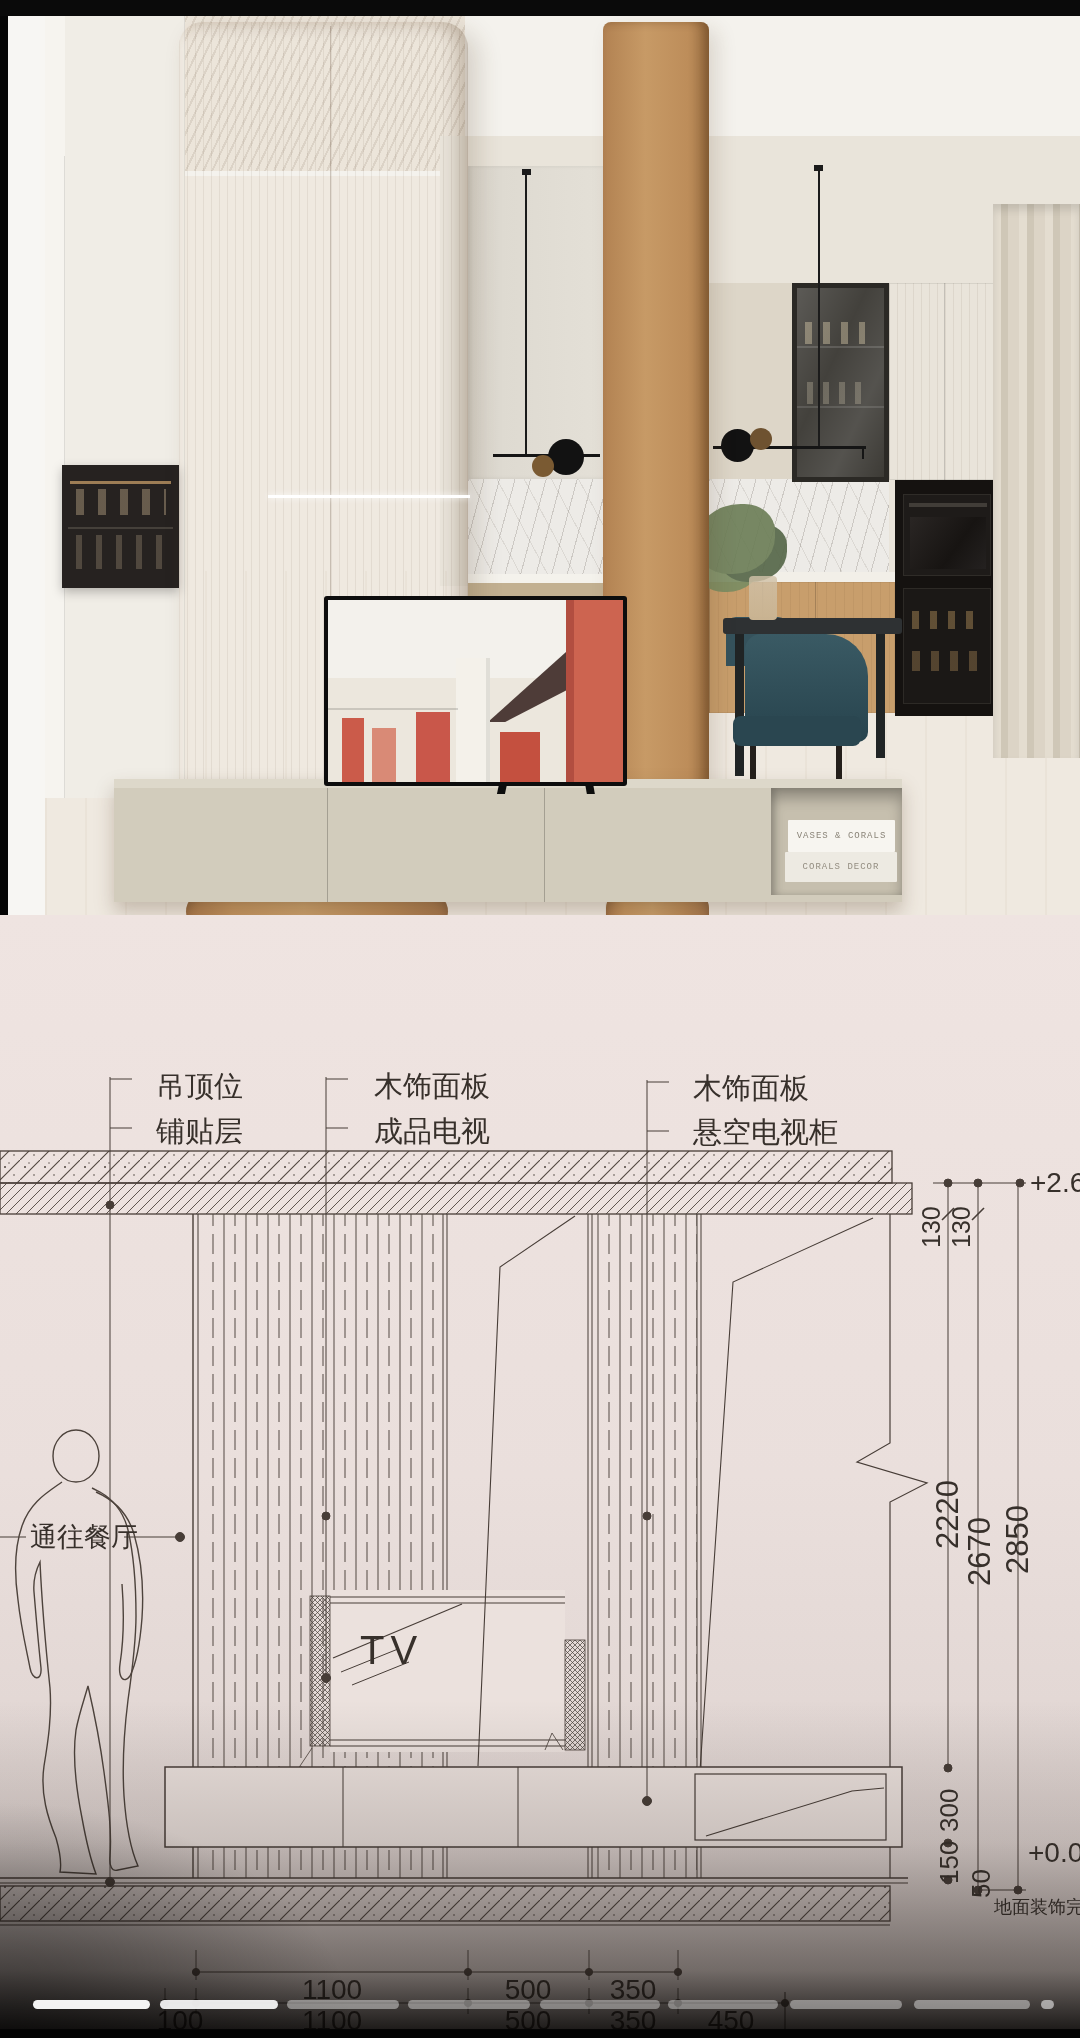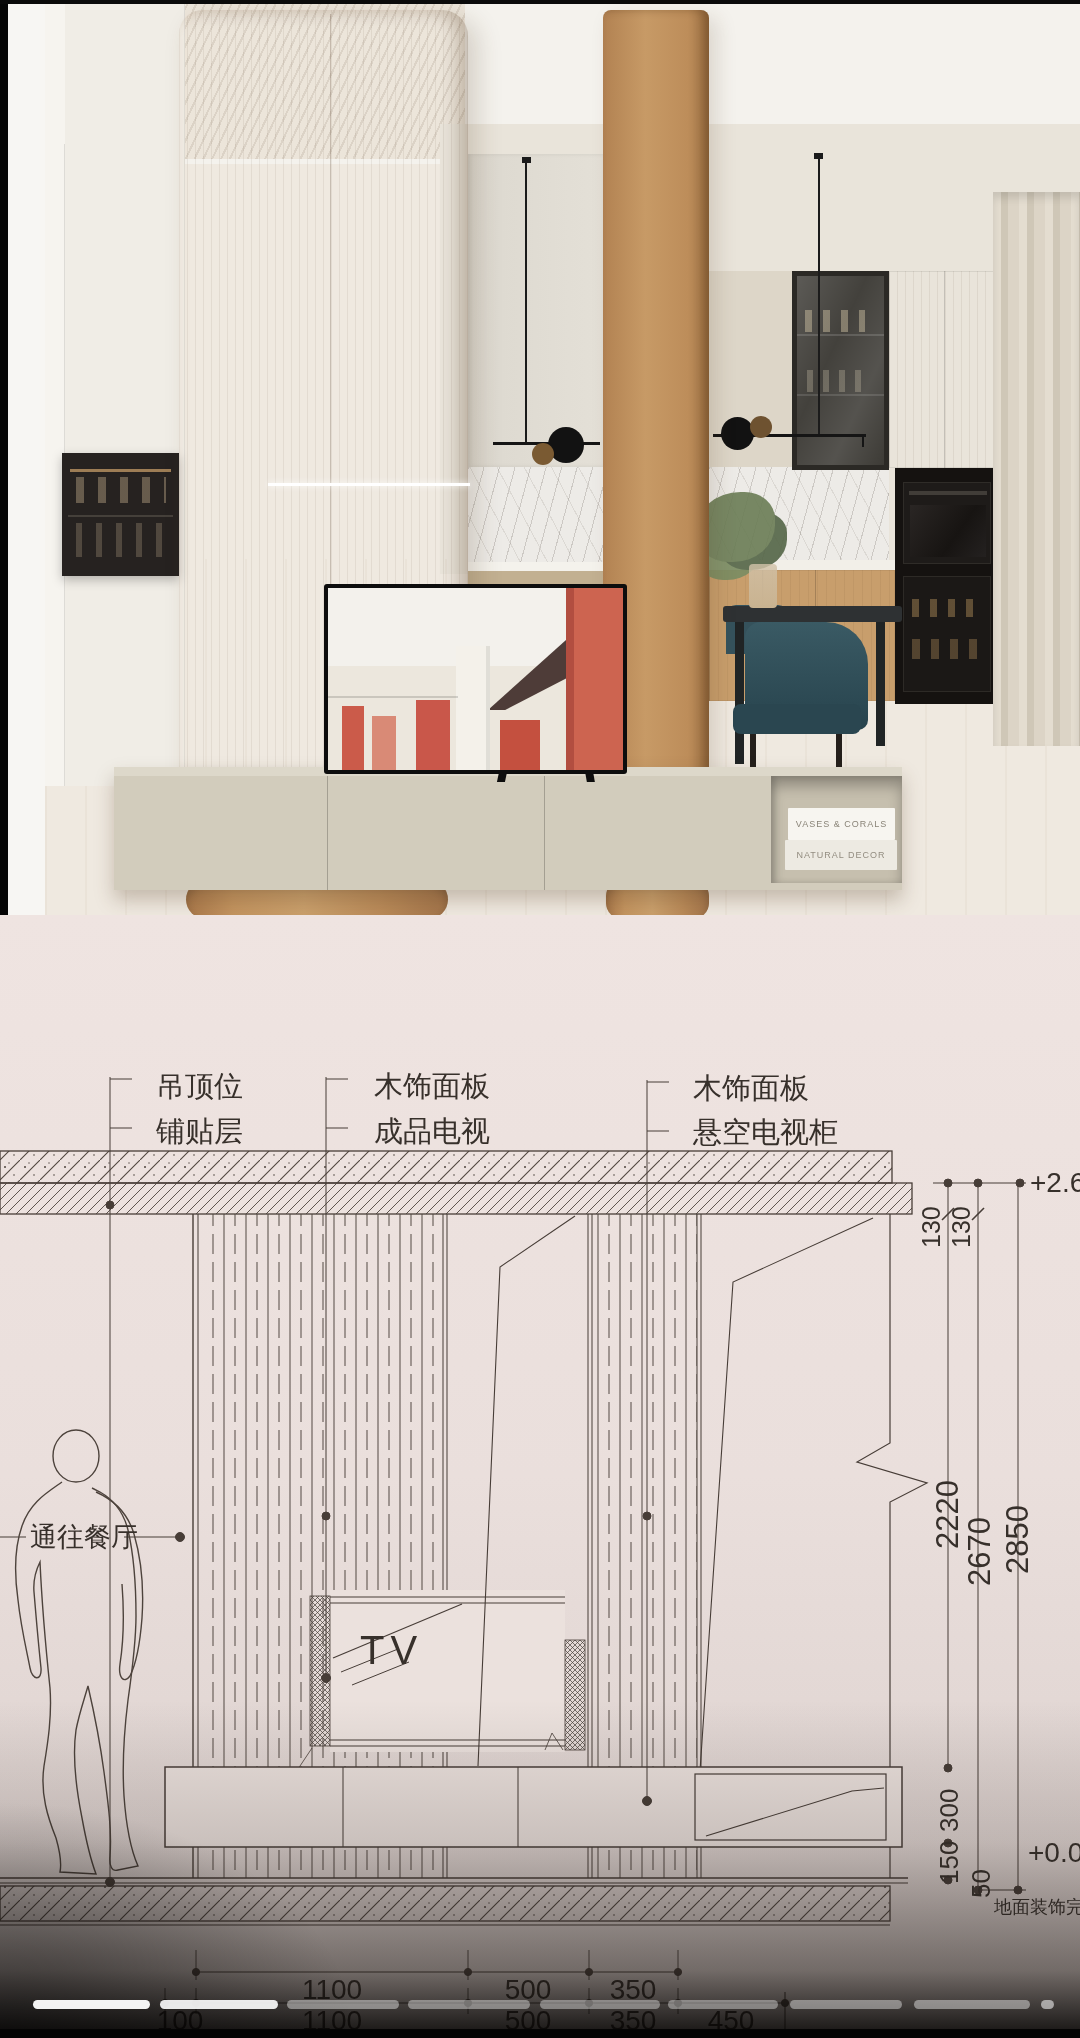--- a/index.html
+++ b/index.html
@@ -1,20 +1,20 @@
 <!DOCTYPE html>
 <html><head>
 <meta charset="utf-8">
 <style>
   html,body{margin:0;padding:0;background:#000;}
   *{box-sizing:border-box;}
   .screen{position:relative;width:1080px;height:2038px;overflow:hidden;background:#0a0a0a;font-family:"Liberation Sans",sans-serif;}
   .a{position:absolute;}
   
-  .photo{left:0;top:4px;width:1080px;height:915px;background:#efe9e0;overflow:hidden;}
+  .photo{left:0;top:16px;width:1080px;height:915px;background:#efe9e0;overflow:hidden;font-family:Liberation Mono, monospace;}
   .wood{background:linear-gradient(90deg,#a9784a 0%,#c3945f 18%,#caa06c 45%,#b98a58 75%,#a2744a 100%);}
   .grain{background-image:repeating-linear-gradient(90deg,rgba(60,35,10,.07) 0 1px,rgba(255,255,255,0) 1px 8px);}
   .marble{background:#edebe7;background-image:repeating-linear-gradient(105deg,rgba(120,112,105,.28) 0 1px,rgba(0,0,0,0) 1px 15px),repeating-linear-gradient(62deg,rgba(140,132,122,.18) 0 1px,rgba(0,0,0,0) 1px 24px);}
   
   .blueprint{left:0;top:915px;width:1080px;height:1123px;background:linear-gradient(180deg,#efe4e1 0%,#eadfdc 50%,#ded3d0 84%,#cdc3bf 100%);}
   .bp-title{position:absolute;left:148px;top:930px;font-size:71px;font-weight:800;letter-spacing:2px;color:#15120f;white-space:nowrap;}
   svg{position:absolute;left:0;top:0;}
   svg text{font-family:"Liberation Sans",sans-serif;fill:#37302b;}
   .dark-fade{left:0;top:1700px;width:1080px;height:338px;background:linear-gradient(180deg,rgba(0,0,0,0) 0%,rgba(32,26,22,.16) 42%,rgba(26,21,18,.52) 80%,rgba(4,3,2,.93) 100%);pointer-events:none;}
   .corner-shadow{left:0;top:1760px;width:420px;height:278px;background:radial-gradient(ellipse at 0% 100%,rgba(0,0,0,.55) 0%,rgba(0,0,0,0) 60%);pointer-events:none;}
@@ -114,21 +114,21 @@
     <div class="a wood" style="left:606px;top:876px;width:103px;height:39px;border-radius:16px;box-shadow:inset 0 6px 8px rgba(0,0,0,.18);"></div>
 
     <div class="a" style="left:114px;top:763px;width:788px;height:123px;background:linear-gradient(180deg,#ddd8ca 0 9px,#d2ccbc 9px 100%);box-shadow:0 10px 18px rgba(90,65,40,.28);">
       <div class="a" style="left:213px;top:9px;width:1px;height:114px;background:rgba(0,0,0,.22);"></div>
       <div class="a" style="left:430px;top:9px;width:1px;height:114px;background:rgba(0,0,0,.22);"></div>
       <div class="a" style="left:657px;top:9px;width:131px;height:107px;background:#c6bfae;box-shadow:inset 0 10px 14px rgba(0,0,0,.28),inset 4px 0 6px rgba(0,0,0,.15);">
         <div class="a" style="left:17px;top:32px;width:107px;height:32px;background:#f7f5f0;border-radius:1px;display:flex;align-items:center;justify-content:center;">
           <span style="font-size:9px;letter-spacing:1px;color:#8a8478;">VASES &amp; CORALS</span>
         </div>
         <div class="a" style="left:14px;top:64px;width:112px;height:30px;background:#edeae2;border-radius:1px;display:flex;align-items:center;justify-content:center;">
-          <span style="font-size:9px;letter-spacing:1px;color:#93public8d80;color:#938d80;">NATURAL DECOR</span>
+          <span style="font-size:9px;letter-spacing:1px;color:#93public8d80;color:#938d80;">CORALS DECOR</span>
         </div>
       </div>
     </div>
 
     <div class="a" style="left:324px;top:580px;width:303px;height:190px;background:#0d0d0d;border-radius:3px;padding:4px;">
       <div class="a" style="left:4px;top:4px;width:295px;height:182px;background:#ece7dd;overflow:hidden;">
         <div class="a" style="left:0;top:0;width:295px;height:78px;background:#f3f1ec;"></div>
         <div class="a" style="left:238px;top:0;width:57px;height:182px;background:#cd6450;box-shadow:inset 8px 0 0 #b24e40;"></div>
         <div class="a" style="left:160px;top:52px;width:78px;height:70px;background:#4e3c38;clip-path:polygon(0 100%,100% 0,100% 55%,22% 100%);"></div>
         <div class="a" style="left:128px;top:58px;width:34px;height:124px;background:#f4f1ea;box-shadow:inset -4px 0 0 rgba(0,0,0,.08);"></div>

